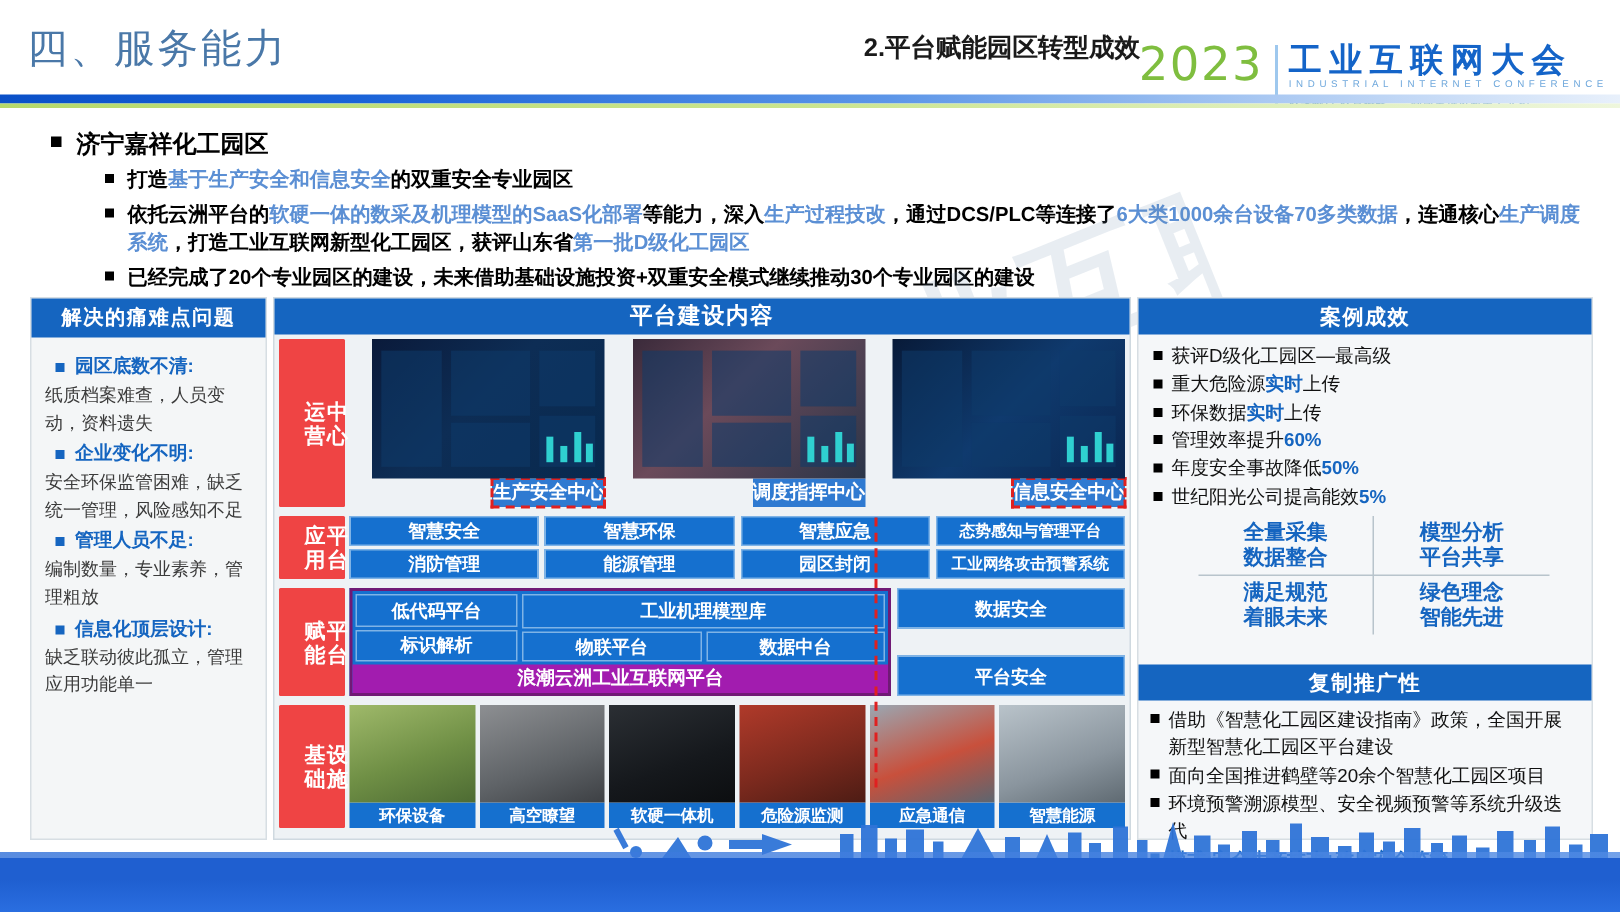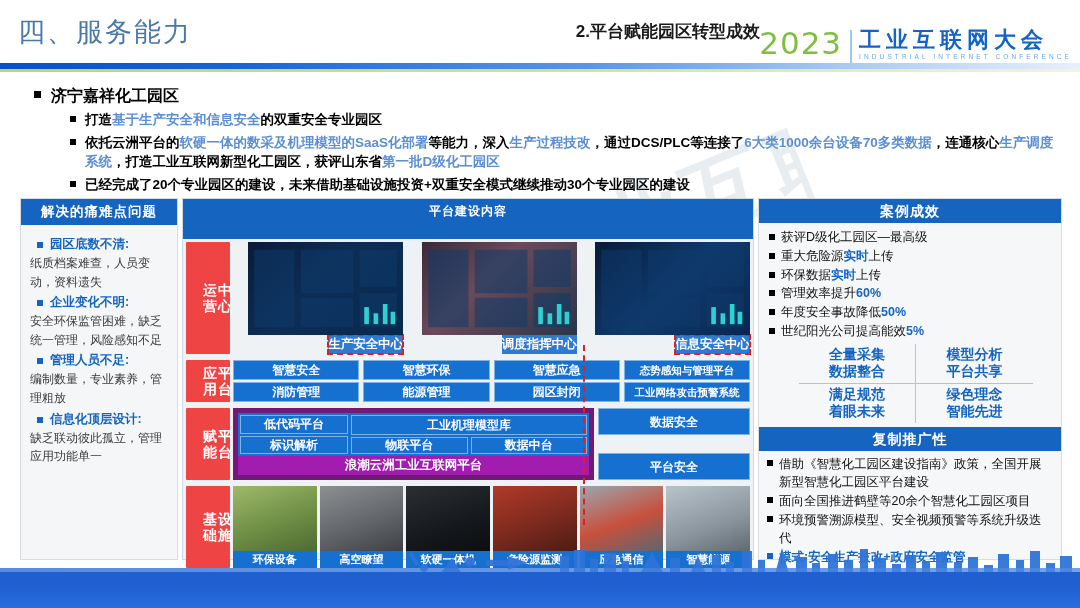--- a/index.html
+++ b/index.html
@@ -65,21 +65,21 @@
       background:#f4f6f7; border:1px solid #d7dee3;}
   #leftPanel .ptitle { height: 26px; line-height: 26px; font-size: 13.5px; }
   .lp-body { padding: 8px 9px 0 9px; }
   .lp-h { display:flex; align-items:flex-start; margin-top:3px; }
   .lp-h .sq { width:6px; height:6px; background:#1565c0; margin: 6px 7px 0 7px; flex:0 0 auto;}
   .lp-h b { color:#1565c0; font-size: 12.5px; font-weight:700; }
   .lp-p { color:#3b3b3b; font-size: 12px; line-height: 1.55; margin-top: 1px; }
 
   
   #midPanel { left: 182px; top: 198px; width: 572px; height: 362px; background:#eef2f5; border:1px solid #cfd9e0;}
-  #midPanel > .ptitle { height: 40px; line-height:24px; font-size: 12px; }
+  #midPanel > .ptitle { height: 24px; line-height:24px; font-size: 15px; }
   .rowlbl {
     background:#ef4444; color:#fff; font-weight:700; font-size:14px;
     display:flex; align-items:center; justify-content:center; text-align:center;
     line-height:1.15; letter-spacing:1px; border-radius:1px;padding-left:20px;
   }
   .mrow { display:flex; gap:3px; padding: 3px; }
 
   
   #opRow { height: 118px; }
   #opRow .rowlbl { width: 44px; flex:0 0 44px; }
@@ -98,21 +98,21 @@
   .appCol { flex:1; display:flex; flex-direction:column; gap:2px; }
   .cell { background:#1570cf; color:#fff; font-weight:700; font-size:12px;
           display:flex; align-items:center; justify-content:center; flex:1;
           border:1px solid #7fb3e6; line-height:1; }
   .cellSm { font-size: 10.5px; letter-spacing:0; }
 
   
   #enRow { height: 78px; }
   #enRow .rowlbl { width:44px; flex:0 0 44px; }
   .enWrap { flex:1; display:flex; gap:4px; }
-  .enLeftBox { flex: 1 1 0; background:#1570cf; border:5px solid #701a75; display:flex; flex-direction:column; }
+  .enLeftBox { flex: 1 1 0; background:#1570cf; border:2px solid #701a75; display:flex; flex-direction:column; }
   .enTopRow { display:flex; flex:1; gap:3px; padding:2px; }
   .enBot { height: 19px; background:#a21caf; color:#fff; font-weight:700; font-size:12.5px;
            display:flex; align-items:center; justify-content:center; }
   .enRight { flex:0 0 152px; display:flex; flex-direction:column; gap:18px; }
 
   
   #infRow { height: 88px; }
   #infRow .rowlbl { width:44px; flex:0 0 44px; }
   .infGrid { flex:1; display:flex; gap:3px; }
   .infCard { flex:1; display:flex; flex-direction:column; }
@@ -124,21 +124,21 @@
   #rightPanel { left: 758px; top: 198px; width: 304px; height: 362px; background:#f5f7f9; border:1px solid #d7dee3;}
   #rightPanel .ptitle { height: 24px; line-height:24px; font-size:14px; }
   .rp-list { padding: 5px 8px 0 10px; }
   .rp-li { display:flex; align-items:flex-start; font-size:12.5px; color:#111; line-height:1.5; }
   .rp-li .sq { width:6px; height:6px; background:#000; margin: 6px 6px 0 0; flex:0 0 auto; }
   .em { color:#1565c0; font-weight:700; }
   .kw-grid { margin: 3px 28px 0 40px; display:grid; grid-template-columns: 1fr 1fr; }
   .kw-cell { color:#1565c0; font-weight:700; font-size:14px; text-align:center; line-height:1.25; padding:2px 0; }
   .kw-cell.l { border-right:1px solid #b8c4cc; }
   .kw-cell.t { border-bottom:1px solid #b8c4cc; }
-  .rp-title2 { margin-top:4px; }
+  .rp-title2 { margin-top:20px; }
   .rp-list2 { padding: 4px 8px 0 8px; }
   .rp-li2 { display:flex; align-items:flex-start; font-size:12.5px; color:#111; line-height:1.45; margin-bottom:1px;}
   .rp-li2 .sq { width:6px; height:6px; background:#000; margin: 5px 6px 0 0; flex:0 0 auto; }
   .rp-li2.blue .sq { background:#1565c0; }
   .rp-li2.blue span { color:#1565c0; font-weight:700; }
 
   
   .foot { position:absolute; left:0; bottom:0; width:1080px; height:36px;
      background: linear-gradient(180deg,#1f5fd0 0%, #1f5fd0 40%, #2a6ee0 100%); }
   .foot-top { position:absolute; left:0; bottom:36px; width:1080px; height:4px;

